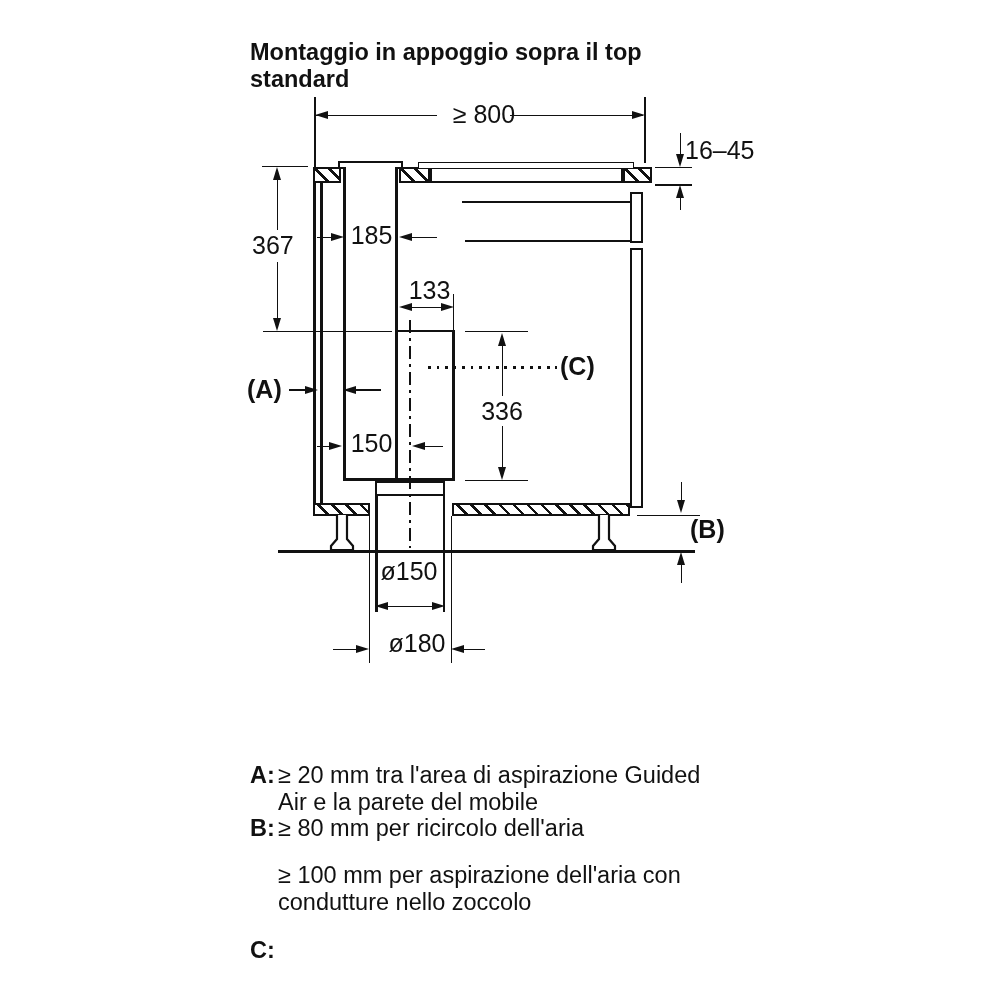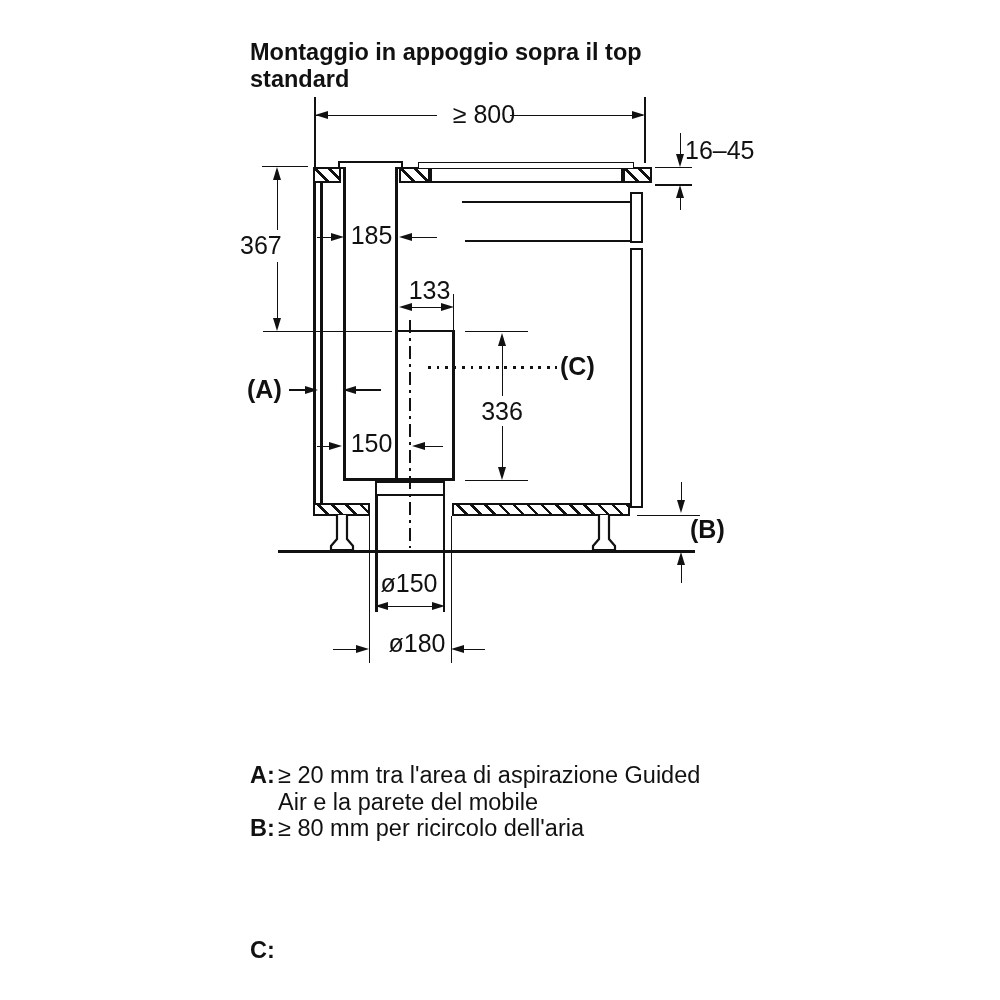--- a/index.html
+++ b/index.html
@@ -92,21 +92,21 @@
   </svg>
   <div class="abs" style="left:278px; top:550px; width:417px; height:3px; background:var(--ln);"></div>
 
   <div class="centerline" style="left:409px; top:320px; height:228px;"></div>
   <div class="dotline" style="left:428px; top:366px; width:129px;"></div>
   <div class="dim b" style="left:560px; top:352px;">(C)</div>
 
   <div class="hl" style="left:262px; top:165.5px; width:46px;"></div>
   <div class="ar ar-u" style="left:272.5px; top:167px;"></div>
   <div class="vl" style="left:276.5px; top:179px; height:51px;"></div>
-  <div class="dim" style="left:240px; top:231px;">367</div>
+  <div class="dim" style="left:252px; top:231px;">367</div>
   <div class="vl" style="left:276.5px; top:262px; height:57px;"></div>
   <div class="ar ar-d" style="left:272.5px; top:318px;"></div>
   <div class="hl" style="left:263px; top:330.5px; width:129px;"></div>
   <div class="hl" style="left:465px; top:330.5px; width:63px;"></div>
 
   <div class="dim ctr" style="left:348px; top:221px; width:47px;">185</div>
   <div class="hl" style="left:317px; top:236.5px; width:15px;"></div>
   <div class="ar ar-r" style="left:331px; top:232.5px;"></div>
   <div class="ar ar-l" style="left:399px; top:232.5px;"></div>
   <div class="hl" style="left:412px; top:236.5px; width:25px;"></div>
@@ -136,21 +136,21 @@
   <div class="ar ar-l" style="left:343px; top:385.5px;"></div>
   <div class="hl" style="left:356px; top:389px; width:25px;"></div>
 
   <div class="vl" style="left:680.5px; top:482px; height:19px;"></div>
   <div class="ar ar-d" style="left:676.5px; top:500px;"></div>
   <div class="hl" style="left:637px; top:514.5px; width:63px;"></div>
   <div class="dim b" style="left:690px; top:515px;">(B)</div>
   <div class="ar ar-u" style="left:676.5px; top:552px;"></div>
   <div class="vl" style="left:680.5px; top:564px; height:19px;"></div>
 
-  <div class="dim ctr" style="left:372px; top:569px; width:74px;">ø150</div>
+  <div class="dim ctr" style="left:372px; top:557px; width:74px;">ø150</div>
   <div class="ar ar-l" style="left:375px; top:601.5px;"></div>
   <div class="hl" style="left:386px; top:605.5px; width:48px;"></div>
   <div class="ar ar-r" style="left:432px; top:601.5px;"></div>
 
   <div class="dim ctr" style="left:379px; top:629px; width:76px;">ø180</div>
   <div class="hl" style="left:333px; top:648.5px; width:24px;"></div>
   <div class="ar ar-r" style="left:356px; top:644.5px;"></div>
   <div class="ar ar-l" style="left:451px; top:644.5px;"></div>
   <div class="hl" style="left:464px; top:648.5px; width:21px;"></div>
 
@@ -158,18 +158,19 @@
   <div class="note-row t" style="top:762px; width:486px;">
     <span class="note-label">A:</span>
     <span style="width:452px;">≥ 20 mm tra l'area di aspirazione Guided Air e la parete del mobile</span>
   </div>
 
   <div class="note-row t" style="top:815px; width:486px;">
     <span class="note-label">B:</span>
     <span style="width:452px;">≥ 80 mm per ricircolo dell'aria</span>
   </div>
 
+  <div class="abs t" style="left:278px; top:862px; width:432px;">≥ 100 mm per aspirazione dell'aria con condutture nello zoccolo</div>
 
   <div class="note-row t" style="top:937px; width:486px;">
     <span class="note-label">C:</span>
   </div>
 
 </div>
 
 </body></html>

